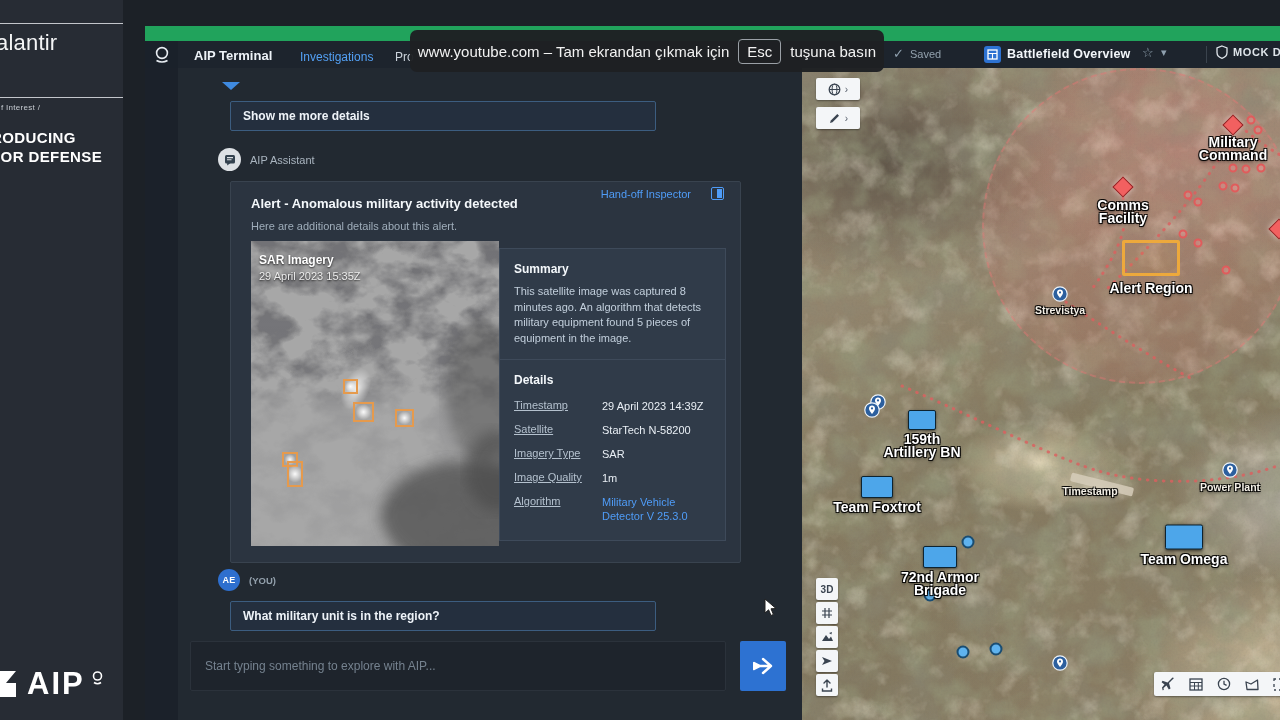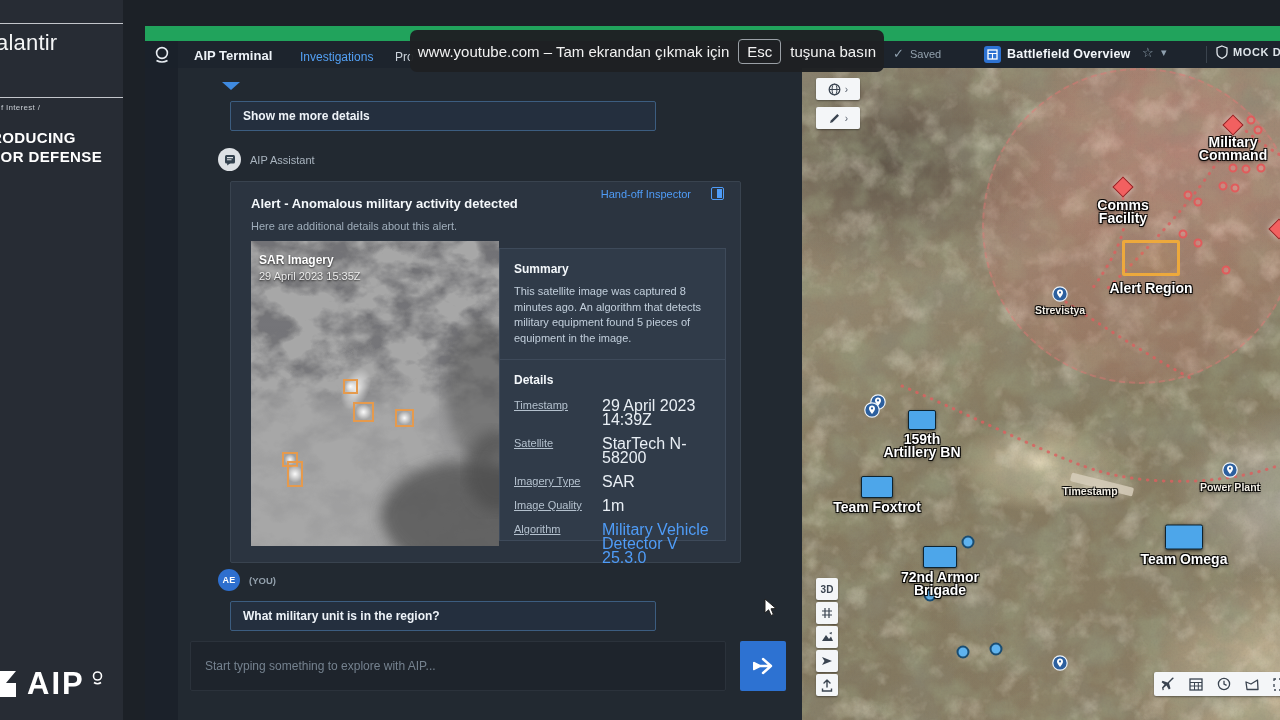--- a/index.html
+++ b/index.html
@@ -68,21 +68,21 @@
   .streak { position:absolute; background:radial-gradient(closest-side, rgba(255,255,255,.8), rgba(255,255,255,0)); }
 
   
   .info { position:absolute; left:268px; top:66px; width:227px; height:293px; background:#303b49; border:1px solid #3e4a5a; }
   .info-section { padding:13px 14px; }
   .info-title { font-size:12px; font-weight:bold; color:#f4f8fb; margin-bottom:8px; }
   .info-body { font-size:11px; color:#c2cfdc; line-height:15.5px; }
   .details-section { border-top:1px solid #3e4a5a; }
   .drow { display:flex; margin-bottom:10px; }
   .dlabel { width:88px; flex:none; font-size:11px; color:#b4c1ce;text-decoration:underline; }
-  .dvalue { font-size:16px; color:#e9eff5; line-height:14px; }
+  .dvalue { font-size:11px; color:#e9eff5; line-height:14px; }
   .dvalue.link { color:var(--link-blue,#4f9cf7); }
 
   
   .input-bar { position:absolute; left:12px; top:573px; width:536px; height:50px; background:#1e242c; border:1px solid #2b323b; border-radius:2px; }
   .input-bar input { width:100%; height:100%; background:transparent; border:none; outline:none; color:#cfd8e0; font-size:12px; padding:0 14px; font-family:"Liberation Sans",sans-serif; }
   .input-bar input::placeholder { color:#75828f; }
   .send-btn { position:absolute; left:562px; top:573px; width:46px; height:50px; background:var(--accent-blue,#2d72d2); border-radius:2px; display:flex; align-items:center; justify-content:center; }
 
   .cursor { position:absolute; left:764px; top:598px; z-index:60; }
 

